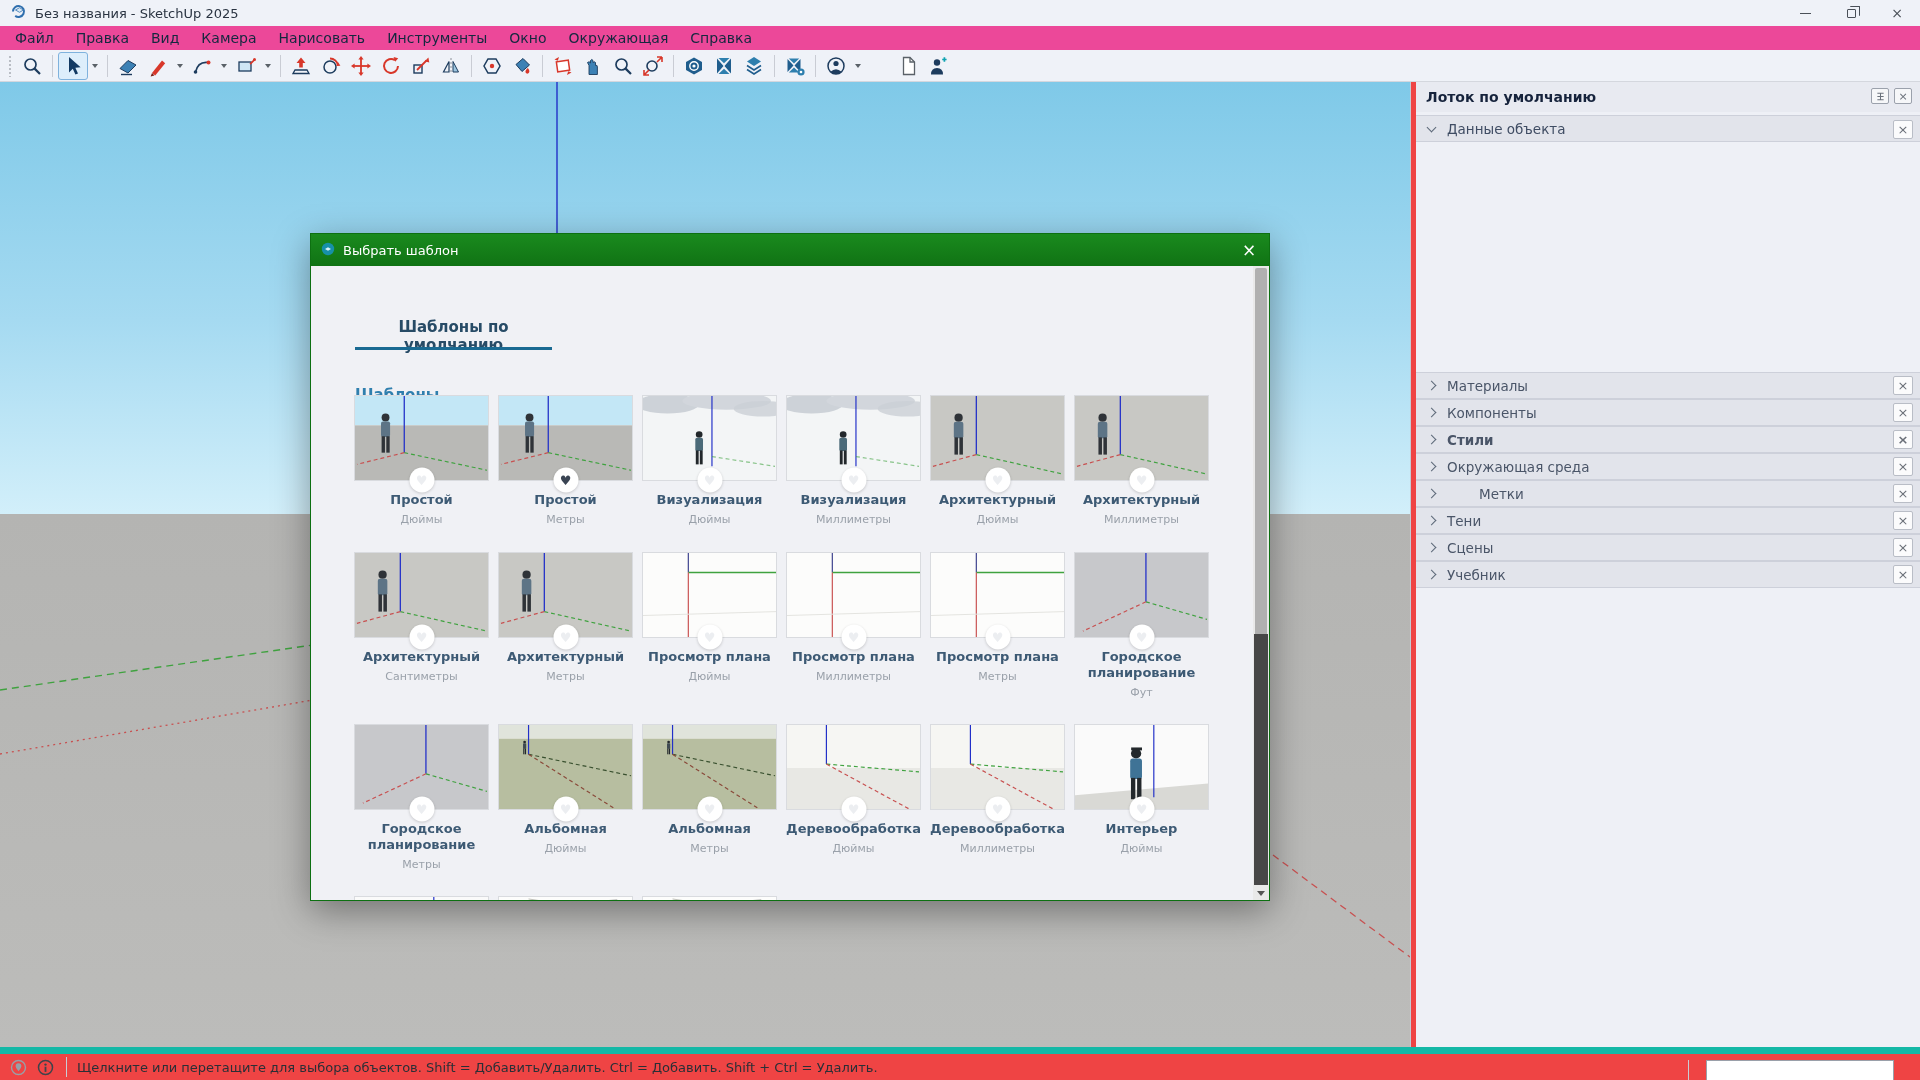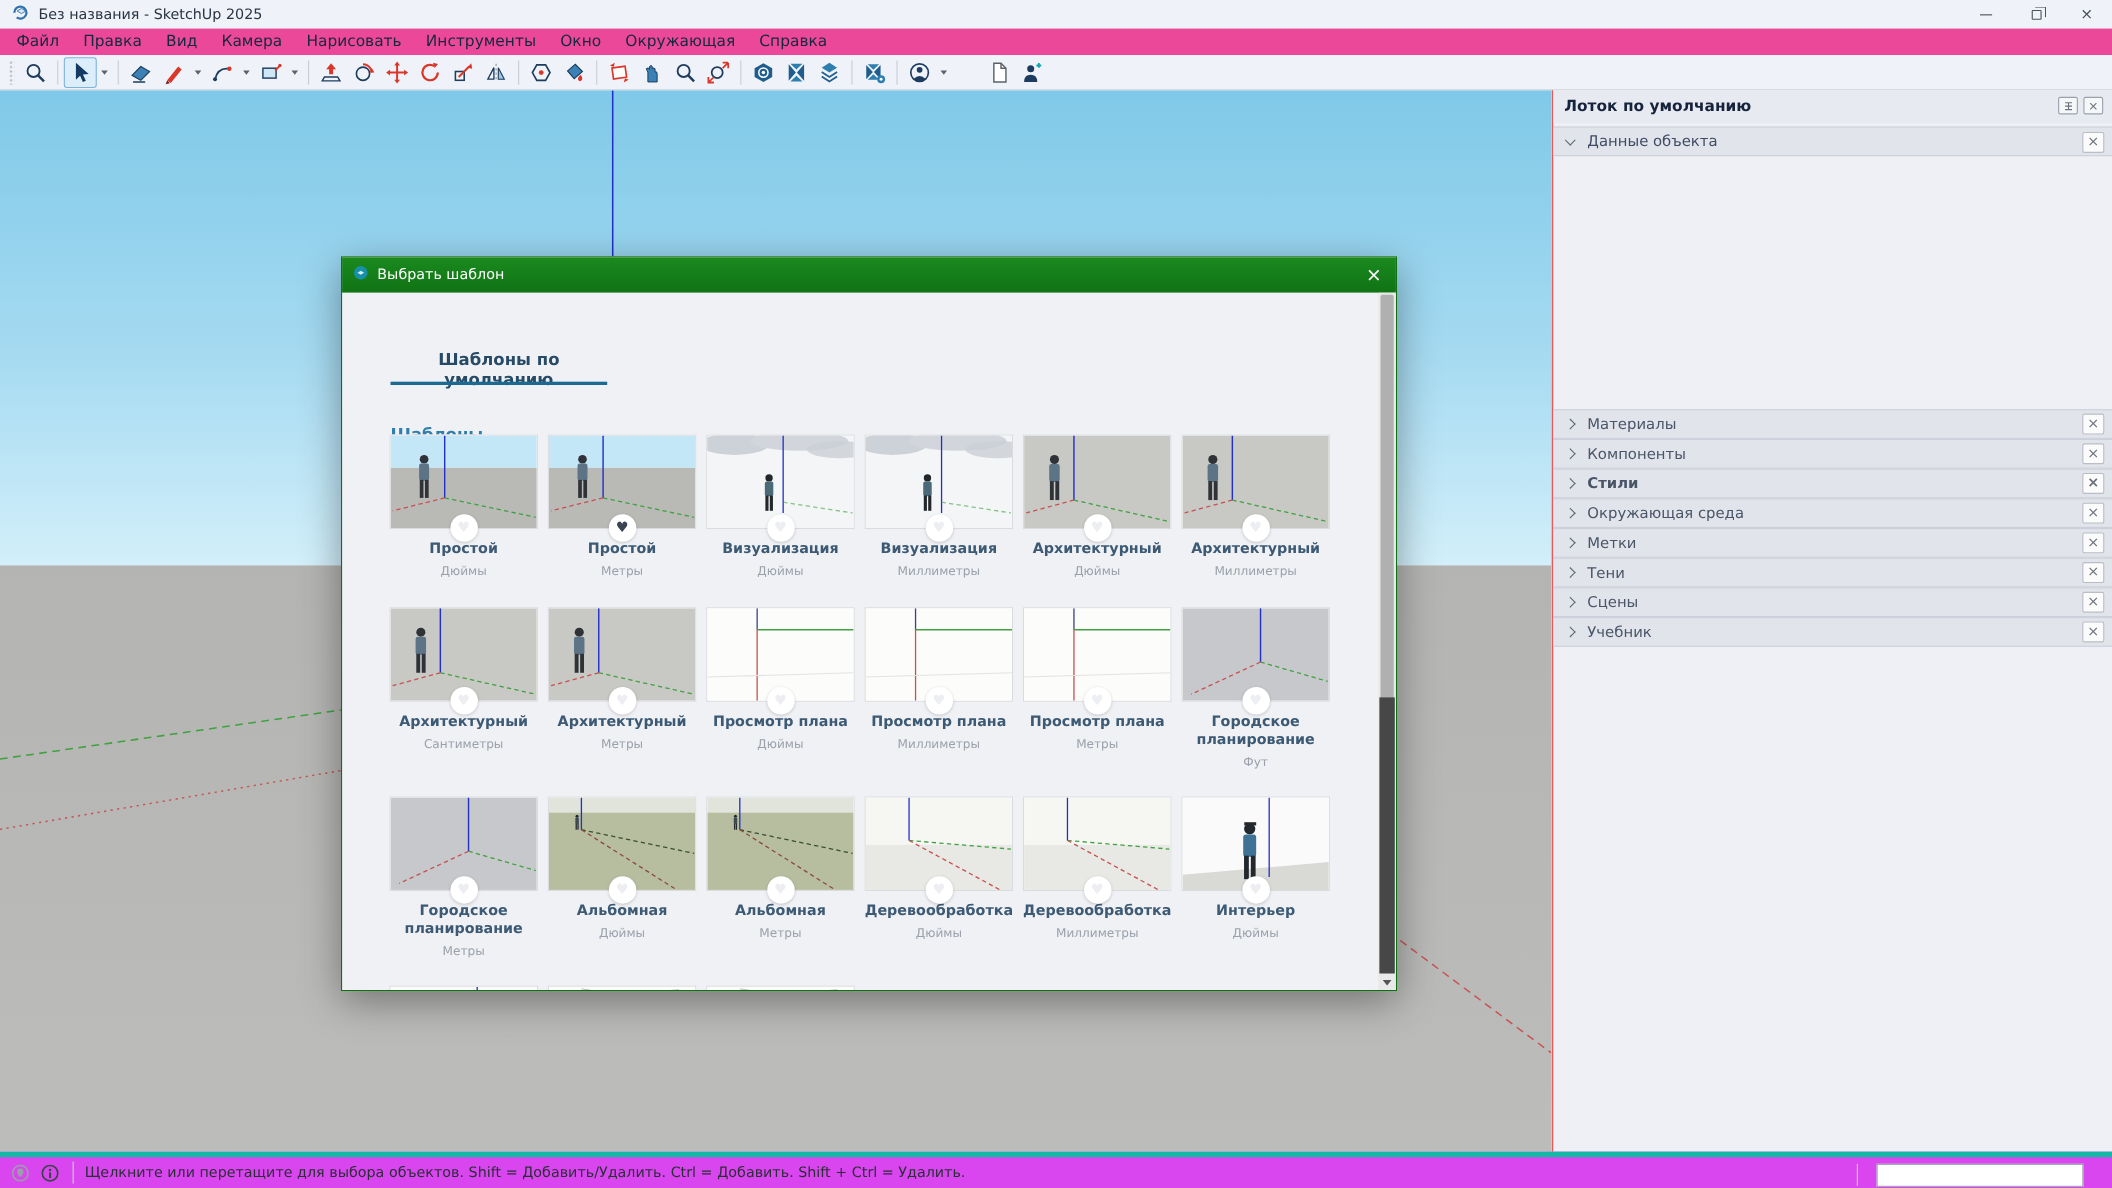--- a/index.html
+++ b/index.html
@@ -31,35 +31,35 @@
   .tsep{width:1px;height:22px;background:#c9ccd4;margin:0 5px}
   .tgap{width:28px}
 
   
   #viewport{position:absolute;left:0;top:82px;width:1411px;height:965px;overflow:hidden;border-right:1px solid #c6c9d2}
   #sky{position:absolute;left:0;top:0;width:100%;height:432px;background:linear-gradient(180deg,#7fc9e8 0%,#a5daf1 55%,#d2effa 100%)}
   #ground{position:absolute;left:0;top:432px;width:100%;height:533px;background:linear-gradient(180deg,#b4b4b2,#bcbcba)}
   #axes{position:absolute;left:0;top:0;pointer-events:none}
 
   
-  #tray{position:absolute;left:1411px;top:82px;width:509px;height:965px;background:#eef0f6;border-left:1px solid #ef4444}
+  #tray{position:absolute;left:1411px;top:82px;width:509px;height:965px;background:#eef0f6;border-left:5px solid #ef4444}
   #tray-header{position:absolute;left:0;top:0;width:100%;height:30px;background:#e8eaf1;display:flex;align-items:center;padding:0 10px}
   #tray-title{font-weight:bold;font-size:14px;color:#16233c}
   #tray-hicons{position:absolute;right:8px;top:6px;display:flex;gap:5px}
   .thbtn{width:18px;height:16px;background:#f6f7f9;border:1px solid #9ba1ac;border-radius:2px;display:flex;align-items:center;justify-content:center;color:#6b727c;font-size:11px;line-height:1}
   .panel-bar{position:absolute;left:0;width:100%;height:27px;background:#e2e4eb;border-top:1px solid #cdd0da;border-bottom:1px solid #cdd0da;display:flex;align-items:center;padding-left:12px}
   .panel-bar .lbl{font-size:13.5px;color:#4a5568;margin-left:12px}
   .chev-r{width:7px;height:7px;border-right:1.6px solid #5c6878;border-bottom:1.6px solid #5c6878;transform:rotate(-45deg)}
   .chev-d{width:7px;height:7px;border-right:1.6px solid #5c6878;border-bottom:1.6px solid #5c6878;transform:rotate(45deg);margin-top:-3px}
   .pxbtn{position:absolute;right:7px;top:4px;width:20px;height:19px;background:#fbfbfc;border:1px solid #b9bdc6;border-radius:2px;color:#6a6f78;font-size:13px;display:flex;align-items:center;justify-content:center;line-height:1}
   #objdata-content{position:absolute;left:0;top:61px;width:100%;height:229px;background:#f0f2f7}
   #no-selection{padding:12px 12px;font-weight:bold;font-size:13.5px;color:#20344e}
 
   
-  #statusbar{position:absolute;left:0;top:1047px;width:100%;height:33px;background:#d946ef;border-top:5px solid #14b8a6;display:flex;align-items:center}
+  #statusbar{position:absolute;left:0;top:1047px;width:100%;height:33px;background:#ef4444;border-top:7px solid #14b8a6;display:flex;align-items:center}
   .sico{margin-left:10px;display:flex;align-items:center}
   #status-sep1{width:1px;height:20px;background:#c9ccd4;margin:0 10px 0 12px}
   #status-hint{font-size:13px;color:#2a2f36}
   #status-sep2{position:absolute;left:1688px;width:1px;height:20px;background:#c9ccd4;top:6px}
   #measure-box{position:absolute;left:1706px;top:6px;width:188px;height:21px;background:#fff;border:1px solid #9aa0aa;font-size:12px;padding:0 6px;font-family:"DejaVu Sans","Liberation Sans",sans-serif}
 
   
   #dialog{position:absolute;left:310px;top:233px;width:960px;height:668px;background:#f0f1f5;border:1px solid #0d7011;box-shadow:0 10px 34px rgba(0,0,0,.38)}
   #dlg-titlebar{position:absolute;left:0;top:0;width:100%;height:32px;background:linear-gradient(180deg,#1a8a1e,#107314);display:flex;align-items:center;padding-left:10px}
   #dlg-title{color:#fff;font-size:13px;margin-left:8px}
@@ -352,21 +352,21 @@
         <div class="panel-bar" style="top: 344px; font-weight: bold;">
           <span class="chev-r"></span>
           <span class="lbl">Стили</span>
           <span class="pxbtn" style="top: 3px;">×</span>
         </div>
         <div class="panel-bar" style="top: 371px;">
           <span class="chev-r"></span>
           <span class="lbl">Окружающая среда</span>
           <span class="pxbtn" style="top: 3px;">×</span>
         </div>
-        <div class="panel-bar" style="top: 398px;">
+        <div class="panel-bar" style="top: 398px; gap: 32px;">
           <span class="chev-r"></span>
           <span class="lbl">Метки</span>
           <span class="pxbtn" style="top: 3px;">×</span>
         </div>
         <div class="panel-bar" style="top: 425px;">
           <span class="chev-r"></span>
           <span class="lbl">Тени</span>
           <span class="pxbtn" style="top: 3px;">×</span>
         </div>
         <div class="panel-bar" style="top: 452px;">

